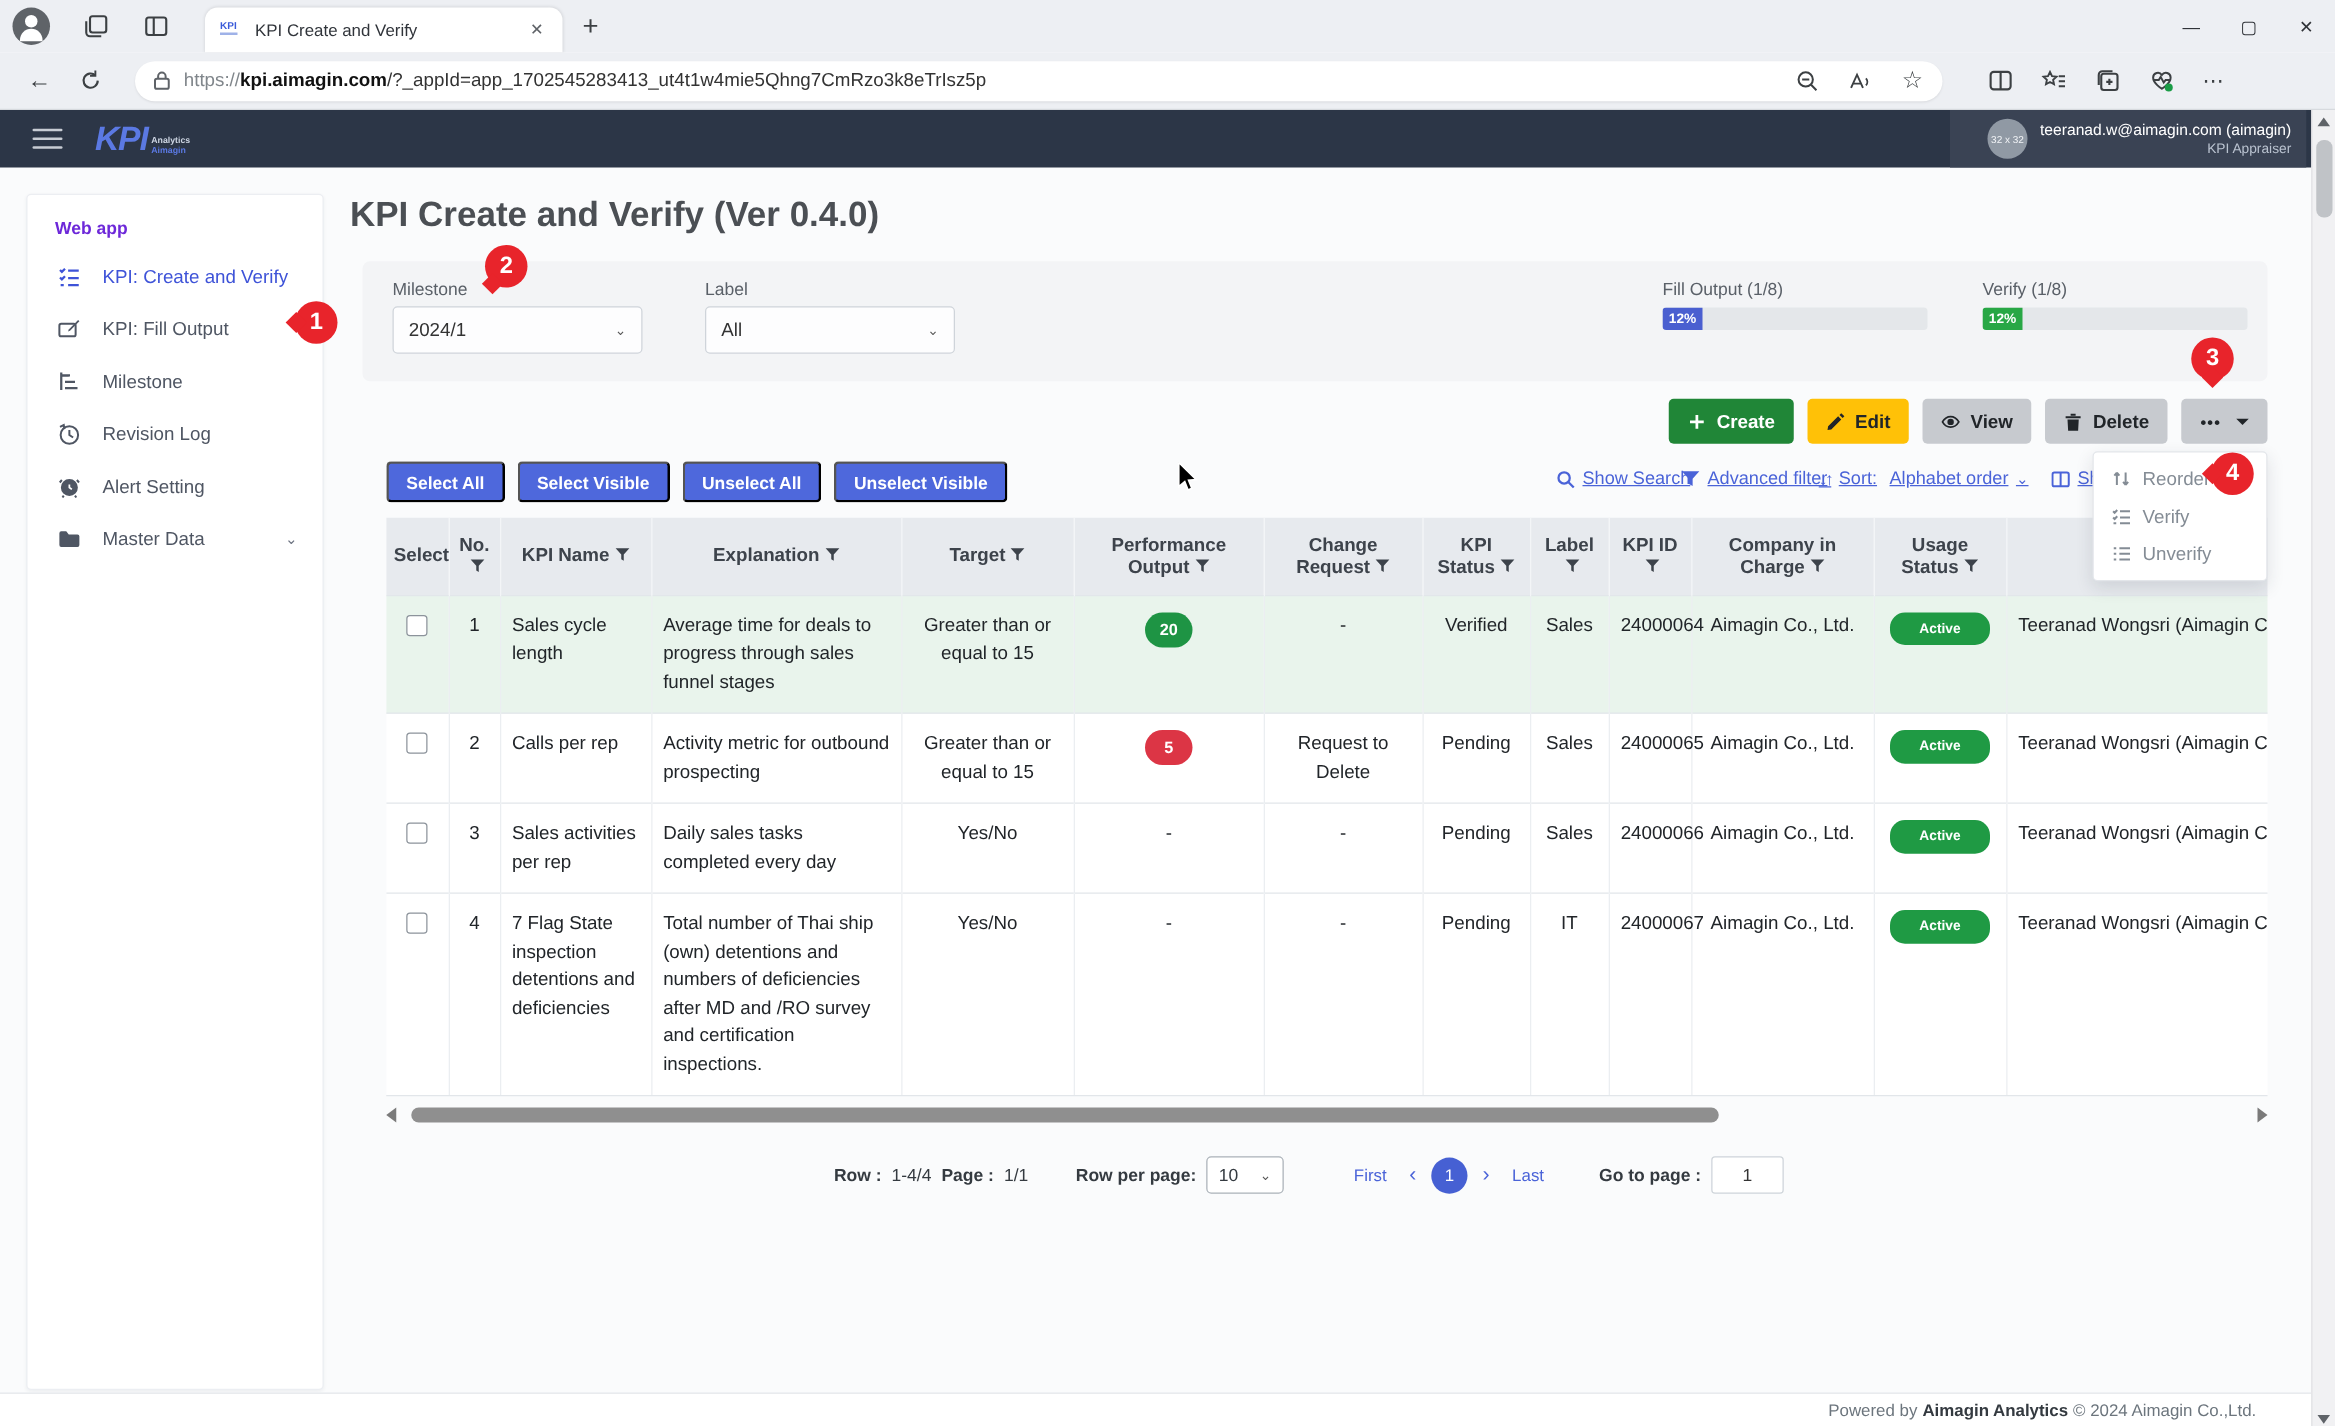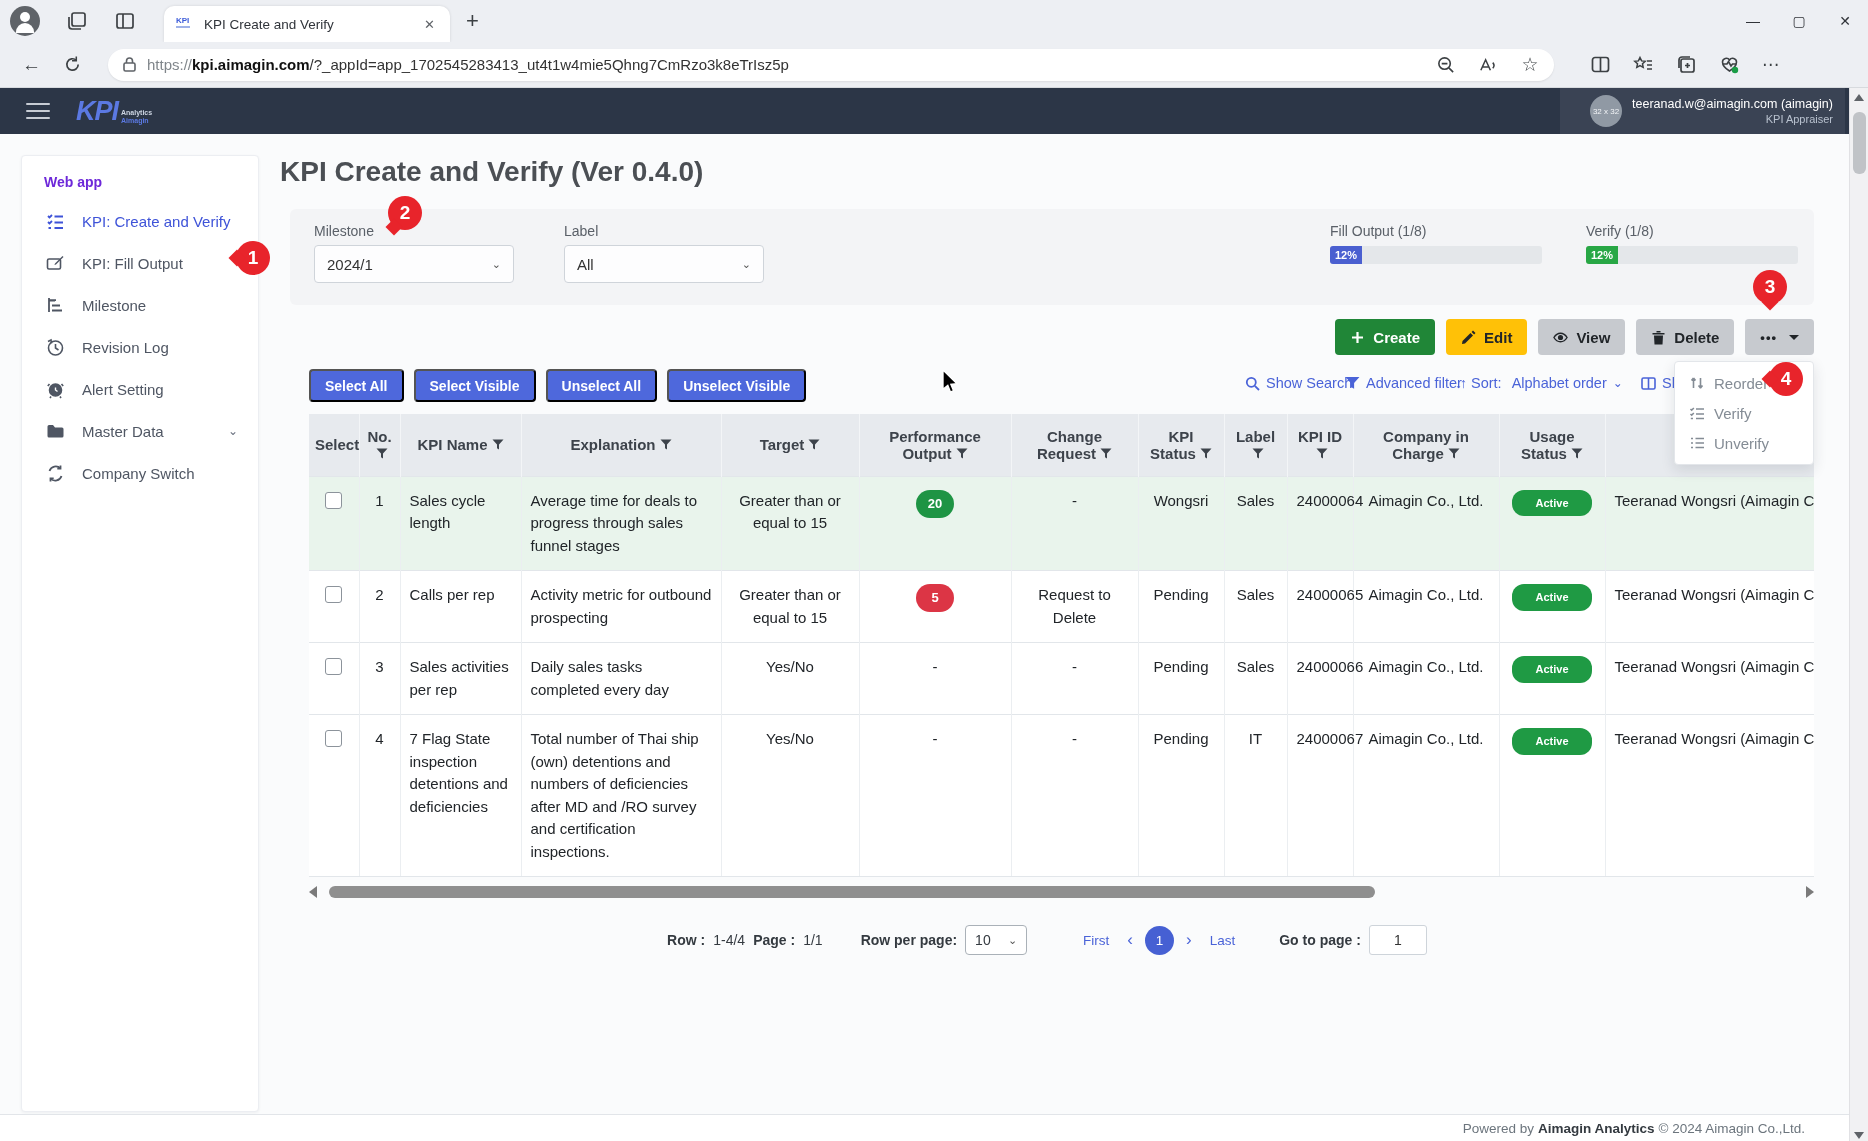--- a/index.html
+++ b/index.html
@@ -77,21 +77,21 @@
   .btn-gray { background:#c7cacf; color:#212529; }
   .caret-down { width:0; height:0; border-left:5px solid transparent; border-right:5px solid transparent; border-top:5px solid #212529; margin-left:4px; }
 
   .more-menu { position:absolute; left:1674px; top:361px; width:140px; background:#fff; border:1px solid #e3e6ea; border-radius:4px; box-shadow:0 5px 14px rgba(30,40,60,.12); z-index:6; padding:6px 0; }
   .mm-item { height:30px; display:flex; align-items:center; padding:0 14px; font-size:15px; color:#848c95; gap:9px; }
   .mm-item svg { width:16px; height:16px; }
 
   .sel-row { position:relative; margin:14px 0 0 29px; width:1505px; height:33px; }
   .sel-btns { display:flex; gap:10px; }
   .btn-sel { height:33px; padding:0 14px; background:#4e68dc; color:#fff; font-size:14px; font-weight:700; border-radius:4px; display:inline-flex; align-items:center; }
-  .link { position:absolute; top:6px; display:inline-flex; align-items:center; gap:6px; color:#4a63d8; font-size:14.5px; white-space:nowrap; }
+  .link { position:absolute; top:6px; display:inline-flex; align-items:center; gap:6px; color:#4a63d8; font-size:14.5px; white-space:nowrap;text-decoration:underline; }
   .link svg { width:15px; height:15px; }
   .sort-arrows { font-weight:700; font-size:14px; letter-spacing:-2px; }
 
   
   .table-wrap { margin:12px 0 0 29px; width:1505px; overflow:hidden; border-bottom:1px solid #e2e6ea; }
   table { border-collapse:collapse; table-layout:fixed; width:1576px; }
   th { background:#e7eaee; height:62px; font-size:15px; font-weight:700; color:#3d434b; border-right:1px solid #f3f5f7; text-align:center; padding:0 6px; }
   th .funnel { width:12px; height:12px; fill:#3d434b; margin-left:4px; vertical-align:-1px; }
   td { border-right:1px solid #ebeef1; border-top:1px solid #e2e6ea; font-size:15px; color:#212529; padding:13px 9px; vertical-align:top; line-height:1.5; text-align:center; background:#fff; }
   tr.hl td { background:#e9f4ec; }
@@ -267,29 +267,20 @@
         <path d="M3.5 4L1.8 6M15.5 4l1.7 2M5 16.5L4 18M14 16.5l1 1.5"></path>
       </svg>
     <span>Alert Setting</span>
   </div>
   <div class="sb-item">
     <svg viewBox="0 0 19 19" fill="currentColor">
         <path d="M1.5 4.5A1.5 1.5 0 0 1 3 3h4l2 2.5h7A1.5 1.5 0 0 1 17.5 7v7A1.5 1.5 0 0 1 16 15.5H3A1.5 1.5 0 0 1 1.5 14z"></path>
       </svg>
     <span>Master Data</span>
     <span class="sb-chev">⌄</span>
-  </div>
-  <div class="sb-item">
-    <svg viewBox="0 0 19 19" fill="none" stroke="currentColor" stroke-width="1.8">
-        <path d="M3.5 7a6.5 6.5 0 0 1 11-2.5"></path>
-        <path d="M14.5 1.5v3.2h-3.2" fill="none"></path>
-        <path d="M15.5 12a6.5 6.5 0 0 1-11 2.5"></path>
-        <path d="M4.5 17.5v-3.2h3.2"></path>
-      </svg>
-    <span>Company Switch</span>
   </div>
 </div>
 
 <div class="main">
   <h1 class="page-title">KPI Create and Verify (Ver 0.4.0)</h1>
 
   <div class="filter-card">
     <div class="fgroup">
       <div class="flabel">Milestone</div>
       <div class="fselect">
@@ -445,21 +436,21 @@
       </thead>
       <tbody>
         <tr class="hl">
           <td><span class="cb"></span></td>
           <td>1</td>
           <td class="l">Sales cycle length</td>
           <td class="l">Average time for deals to progress through sales funnel stages</td>
           <td>Greater than or equal to 15</td>
           <td><span class="po-badge green">20</span></td>
           <td>-</td>
-          <td>Wongsri</td>
+          <td>Verified</td>
           <td>Sales</td>
           <td>24000064</td>
           <td>Aimagin Co., Ltd.</td>
           <td><span class="pill">Active</span></td>
           <td class="l">Teeranad Wongsri (Aimagin Co</td>
         </tr>
         <tr>
           <td><span class="cb"></span></td>
           <td>2</td>
           <td class="l">Calls per rep</td>

